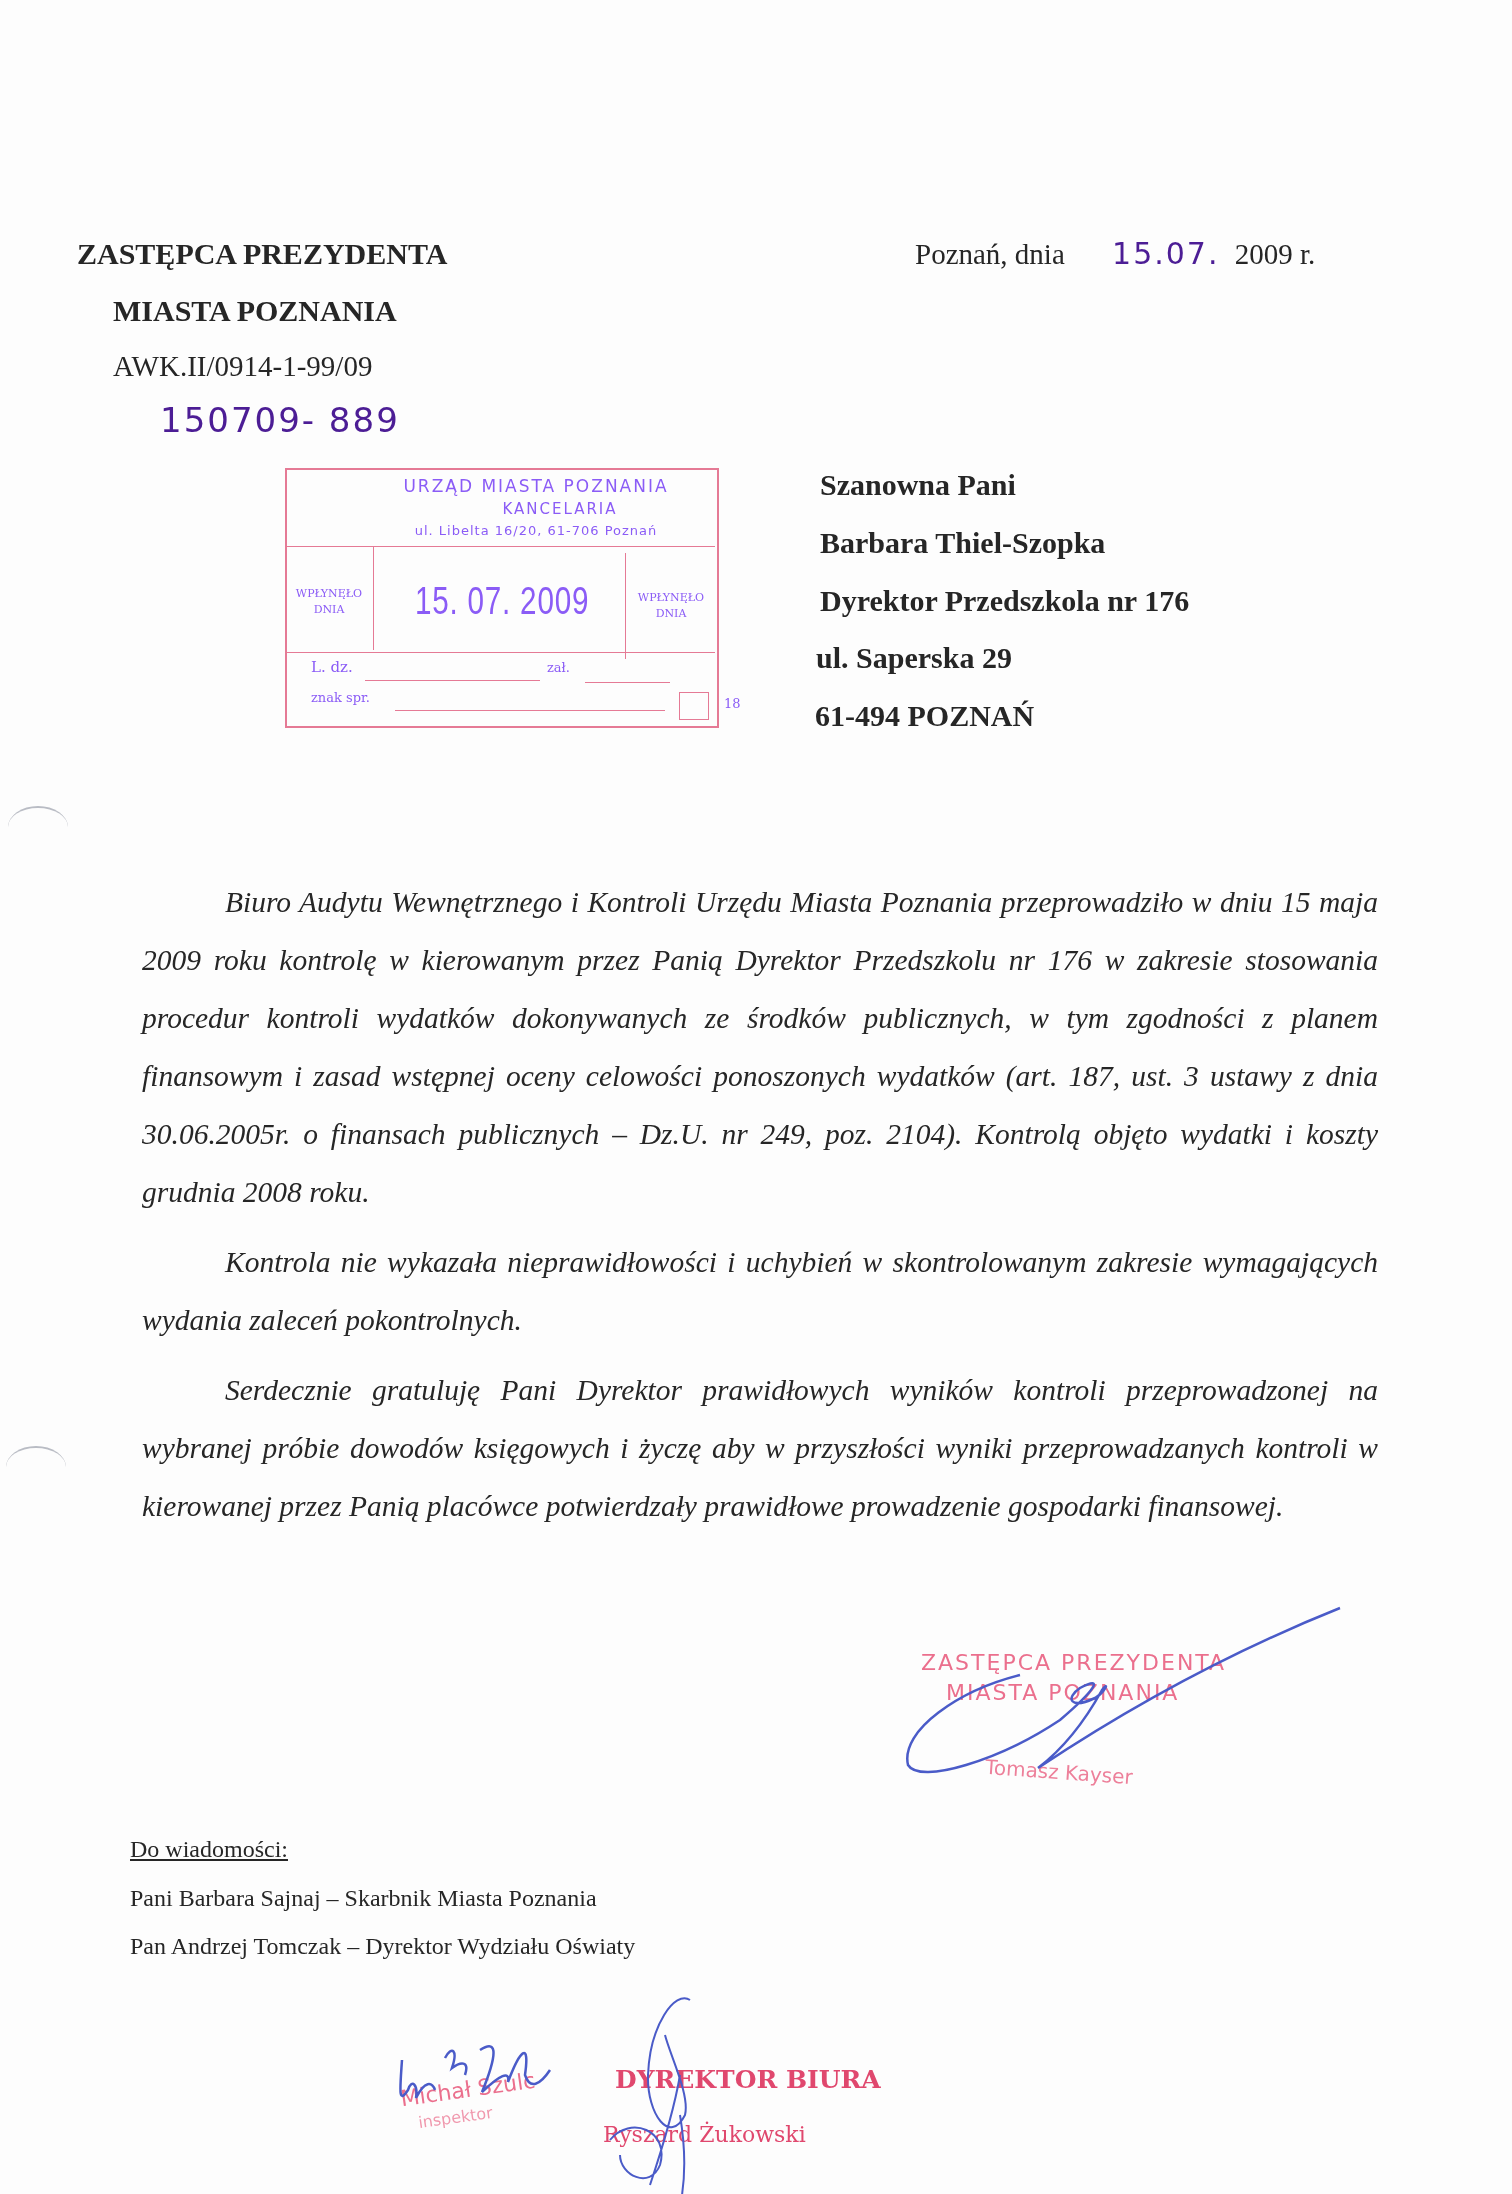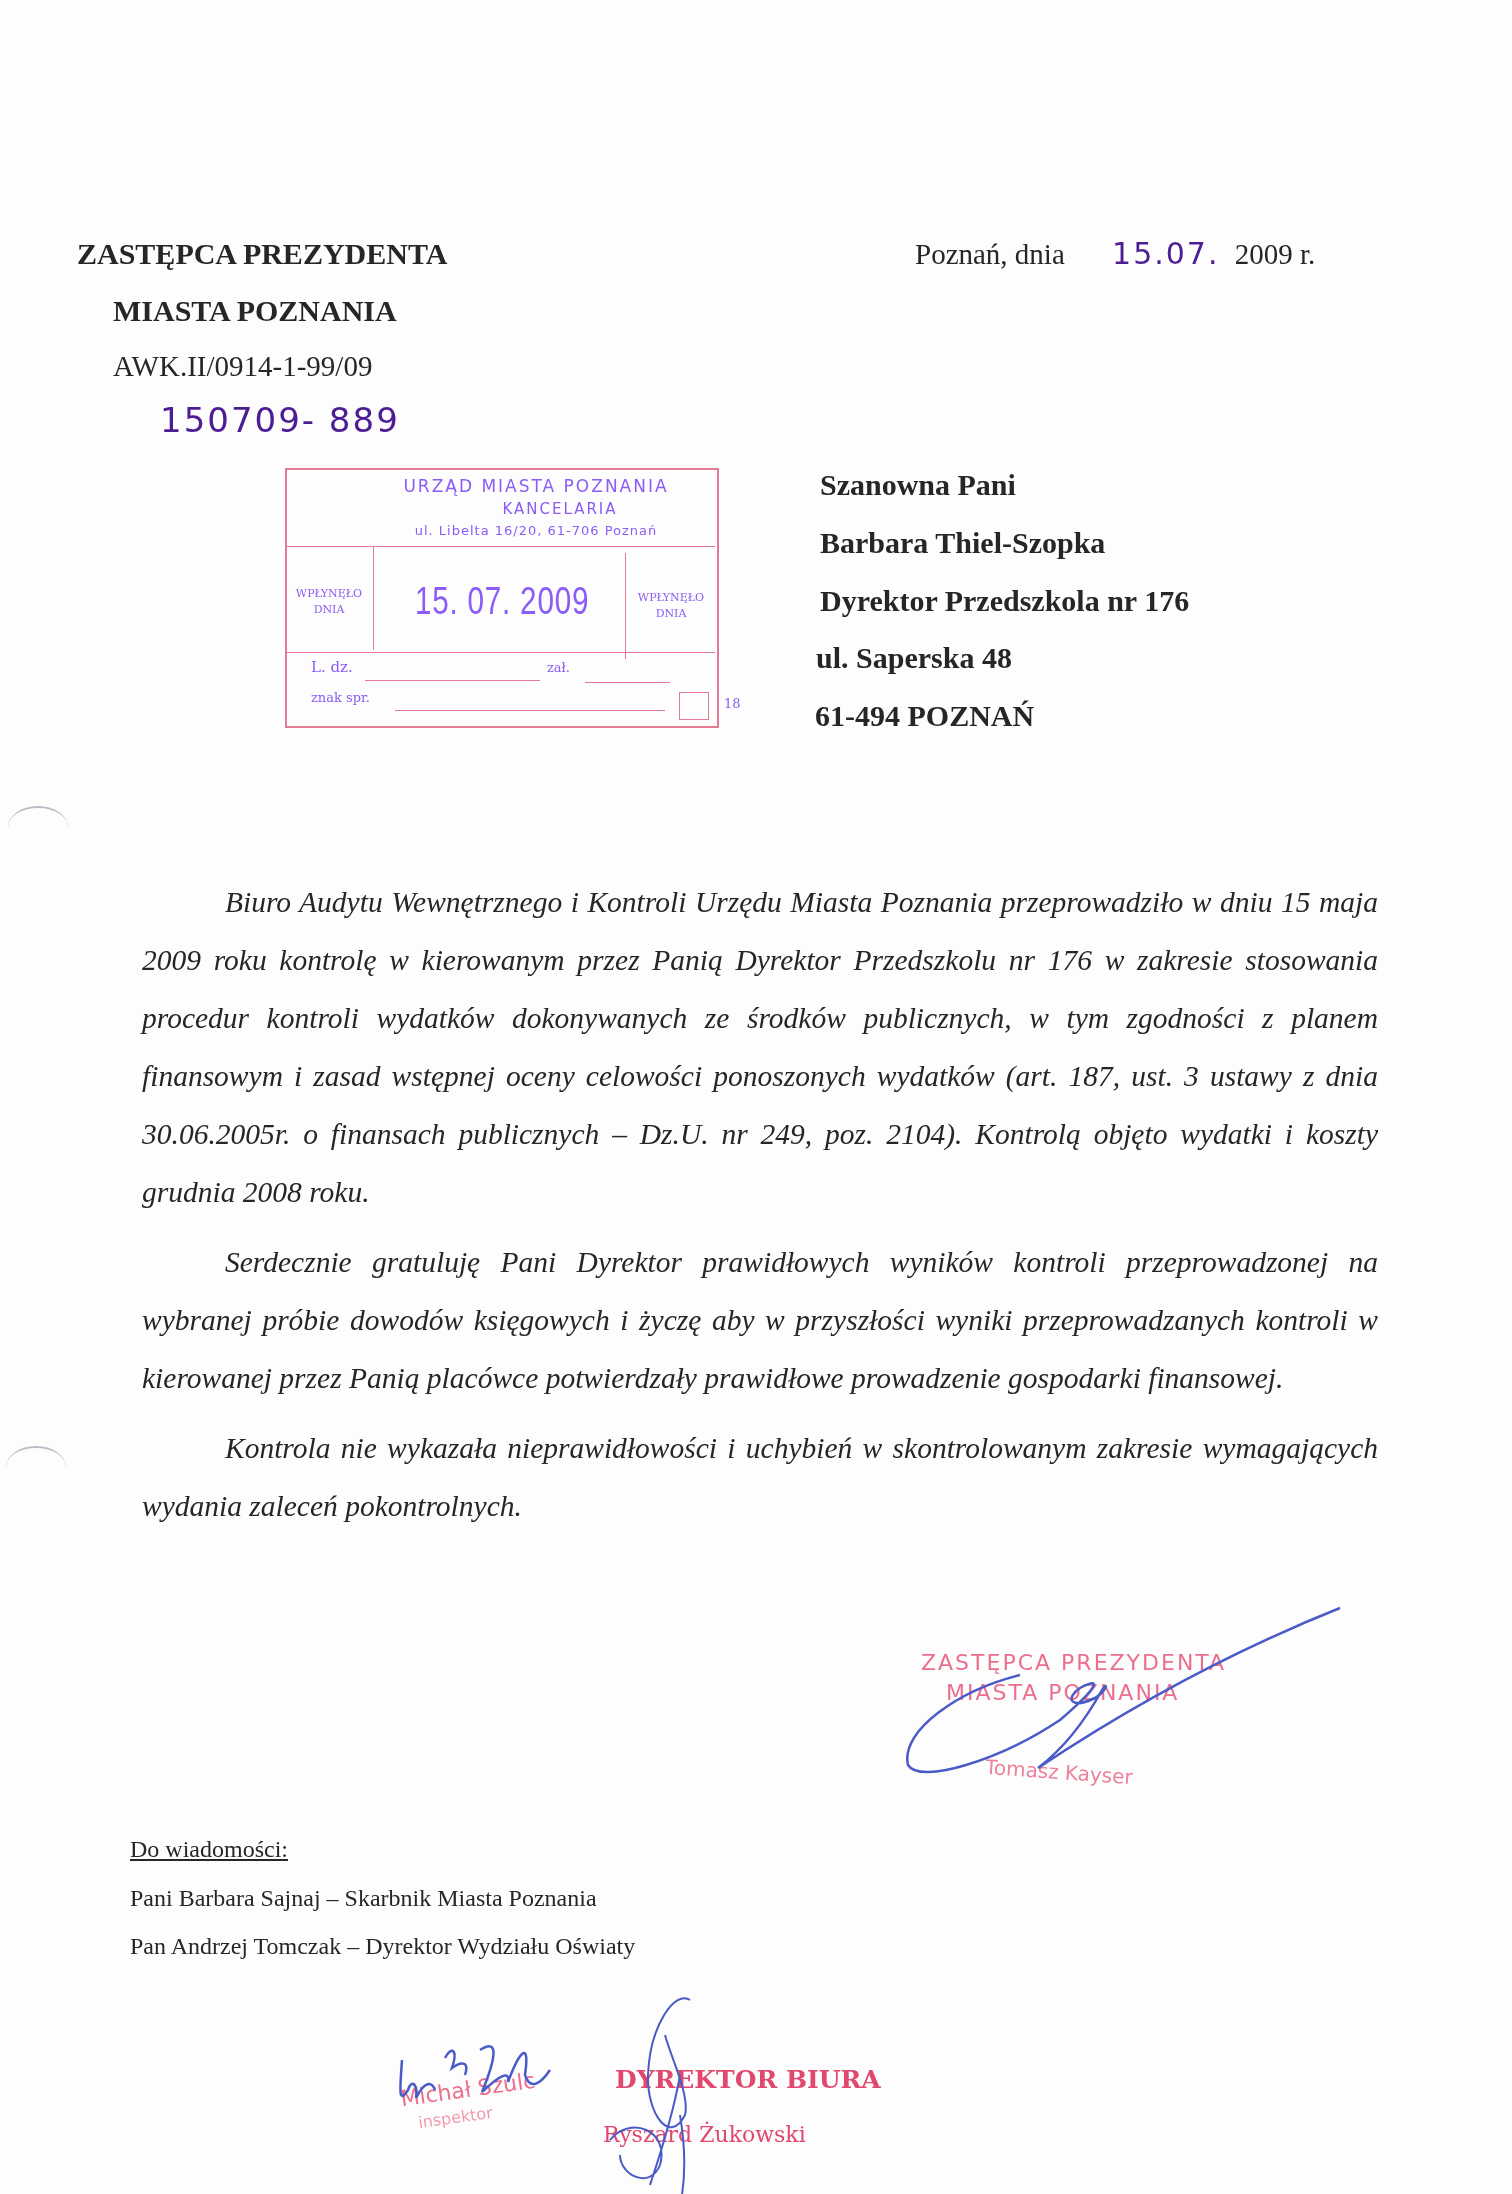--- a/index.html
+++ b/index.html
@@ -57,41 +57,41 @@
   <div class="frame" style="left:300px;top:214px;width:85px;height:0;border-width:1px 0 0 0;"></div>
   <div class="abs" style="left:26px;top:222px;font-size:13px;font-family:'DejaVu Serif',serif;">znak spr.</div>
   <div class="frame" style="left:110px;top:242px;width:270px;height:0;border-width:1px 0 0 0;"></div>
   <div class="frame" style="left:394px;top:224px;width:28px;height:26px;border-width:1px;"></div>
   <div class="abs" style="left:399px;top:228px;font-size:13px;font-family:'DejaVu Serif',serif;margin-left:40px;">18</div>
 </div>
 
 <div class="abs recip" style="top:468px;">Szanowna Pani</div>
 <div class="abs recip" style="top:526px;">Barbara Thiel-Szopka</div>
 <div class="abs recip" style="top:584px;">Dyrektor Przedszkola nr 176</div>
-<div class="abs recip" style="top:641px;left:816px;">ul. Saperska 48</div>
+<div class="abs recip" style="top:641px;left:816px;">ul. Saperska 29</div>
 <div class="abs recip" style="top:699px;left:815px;">61-494 POZNAŃ</div>
 
 <div class="body-block" style="top:861px;">
   <p class="para">
     <span class="indent"></span><span>Biuro Audytu Wewnętrznego i Kontroli Urzędu Miasta Poznania przeprowadziło</span>
     <span>w dniu 15 maja 2009 roku kontrolę w kierowanym przez Panią Dyrektor  Przedszkolu</span>
     <span>nr 176   w zakresie stosowania procedur kontroli wydatków dokonywanych ze środków</span>
     <span>publicznych, w tym zgodności z planem finansowym i zasad wstępnej oceny celowości</span>
     <span>ponoszonych wydatków (art. 187, ust. 3 ustawy z dnia 30.06.2005r. o finansach publicznych –</span>
     <span>Dz.U. nr 249, poz. 2104). Kontrolą objęto  wydatki i koszty grudnia 2008 roku.</span>
   </p>
   <p class="para">
+    <span class="indent"></span><span>Kontrola  nie wykazała nieprawidłowości i uchybień  w skontrolowanym zakresie</span>
+    <span>wymagających wydania zaleceń pokontrolnych.</span>
+  </p>
+  <p class="para">
     <span class="indent"></span><span>Serdecznie gratuluję Pani Dyrektor prawidłowych wyników kontroli przeprowadzonej</span>
     <span>na wybranej próbie dowodów księgowych i życzę aby w przyszłości wyniki</span>
     <span>przeprowadzanych kontroli w kierowanej przez Panią placówce  potwierdzały  prawidłowe</span>
     <span>prowadzenie gospodarki finansowej.</span>
-  </p>
-  <p class="para">
-    <span class="indent"></span><span>Kontrola  nie wykazała nieprawidłowości i uchybień  w skontrolowanym zakresie</span>
-    <span>wymagających wydania zaleceń pokontrolnych.</span>
   </p>
 </div>
 
 <div class="abs red-stamp" style="left:921px;top:1650px;font-size:22px;letter-spacing:2px;opacity:0.85;">ZASTĘPCA PREZYDENTA</div>
 <div class="abs red-stamp" style="left:946px;top:1680px;font-size:22px;letter-spacing:2px;opacity:0.85;">MIASTA POZNANIA</div>
 <div class="abs red-stamp" style="left:985px;top:1760px;font-size:20px;opacity:0.75;transform:rotate(4deg);">Tomasz Kayser</div>
 <svg class="sig" style="left:880px;top:1580px;" width="480" height="240">
   <path d="M140,95 C80,110 20,150 28,185 C40,205 120,180 180,140 C215,110 225,95 200,108 C185,118 190,130 215,118 C225,112 230,100 222,110 C200,150 175,175 158,188 C230,140 330,80 460,28" fill="none" stroke="#4a5bc8" stroke-width="2.5"></path>
 </svg>
 

